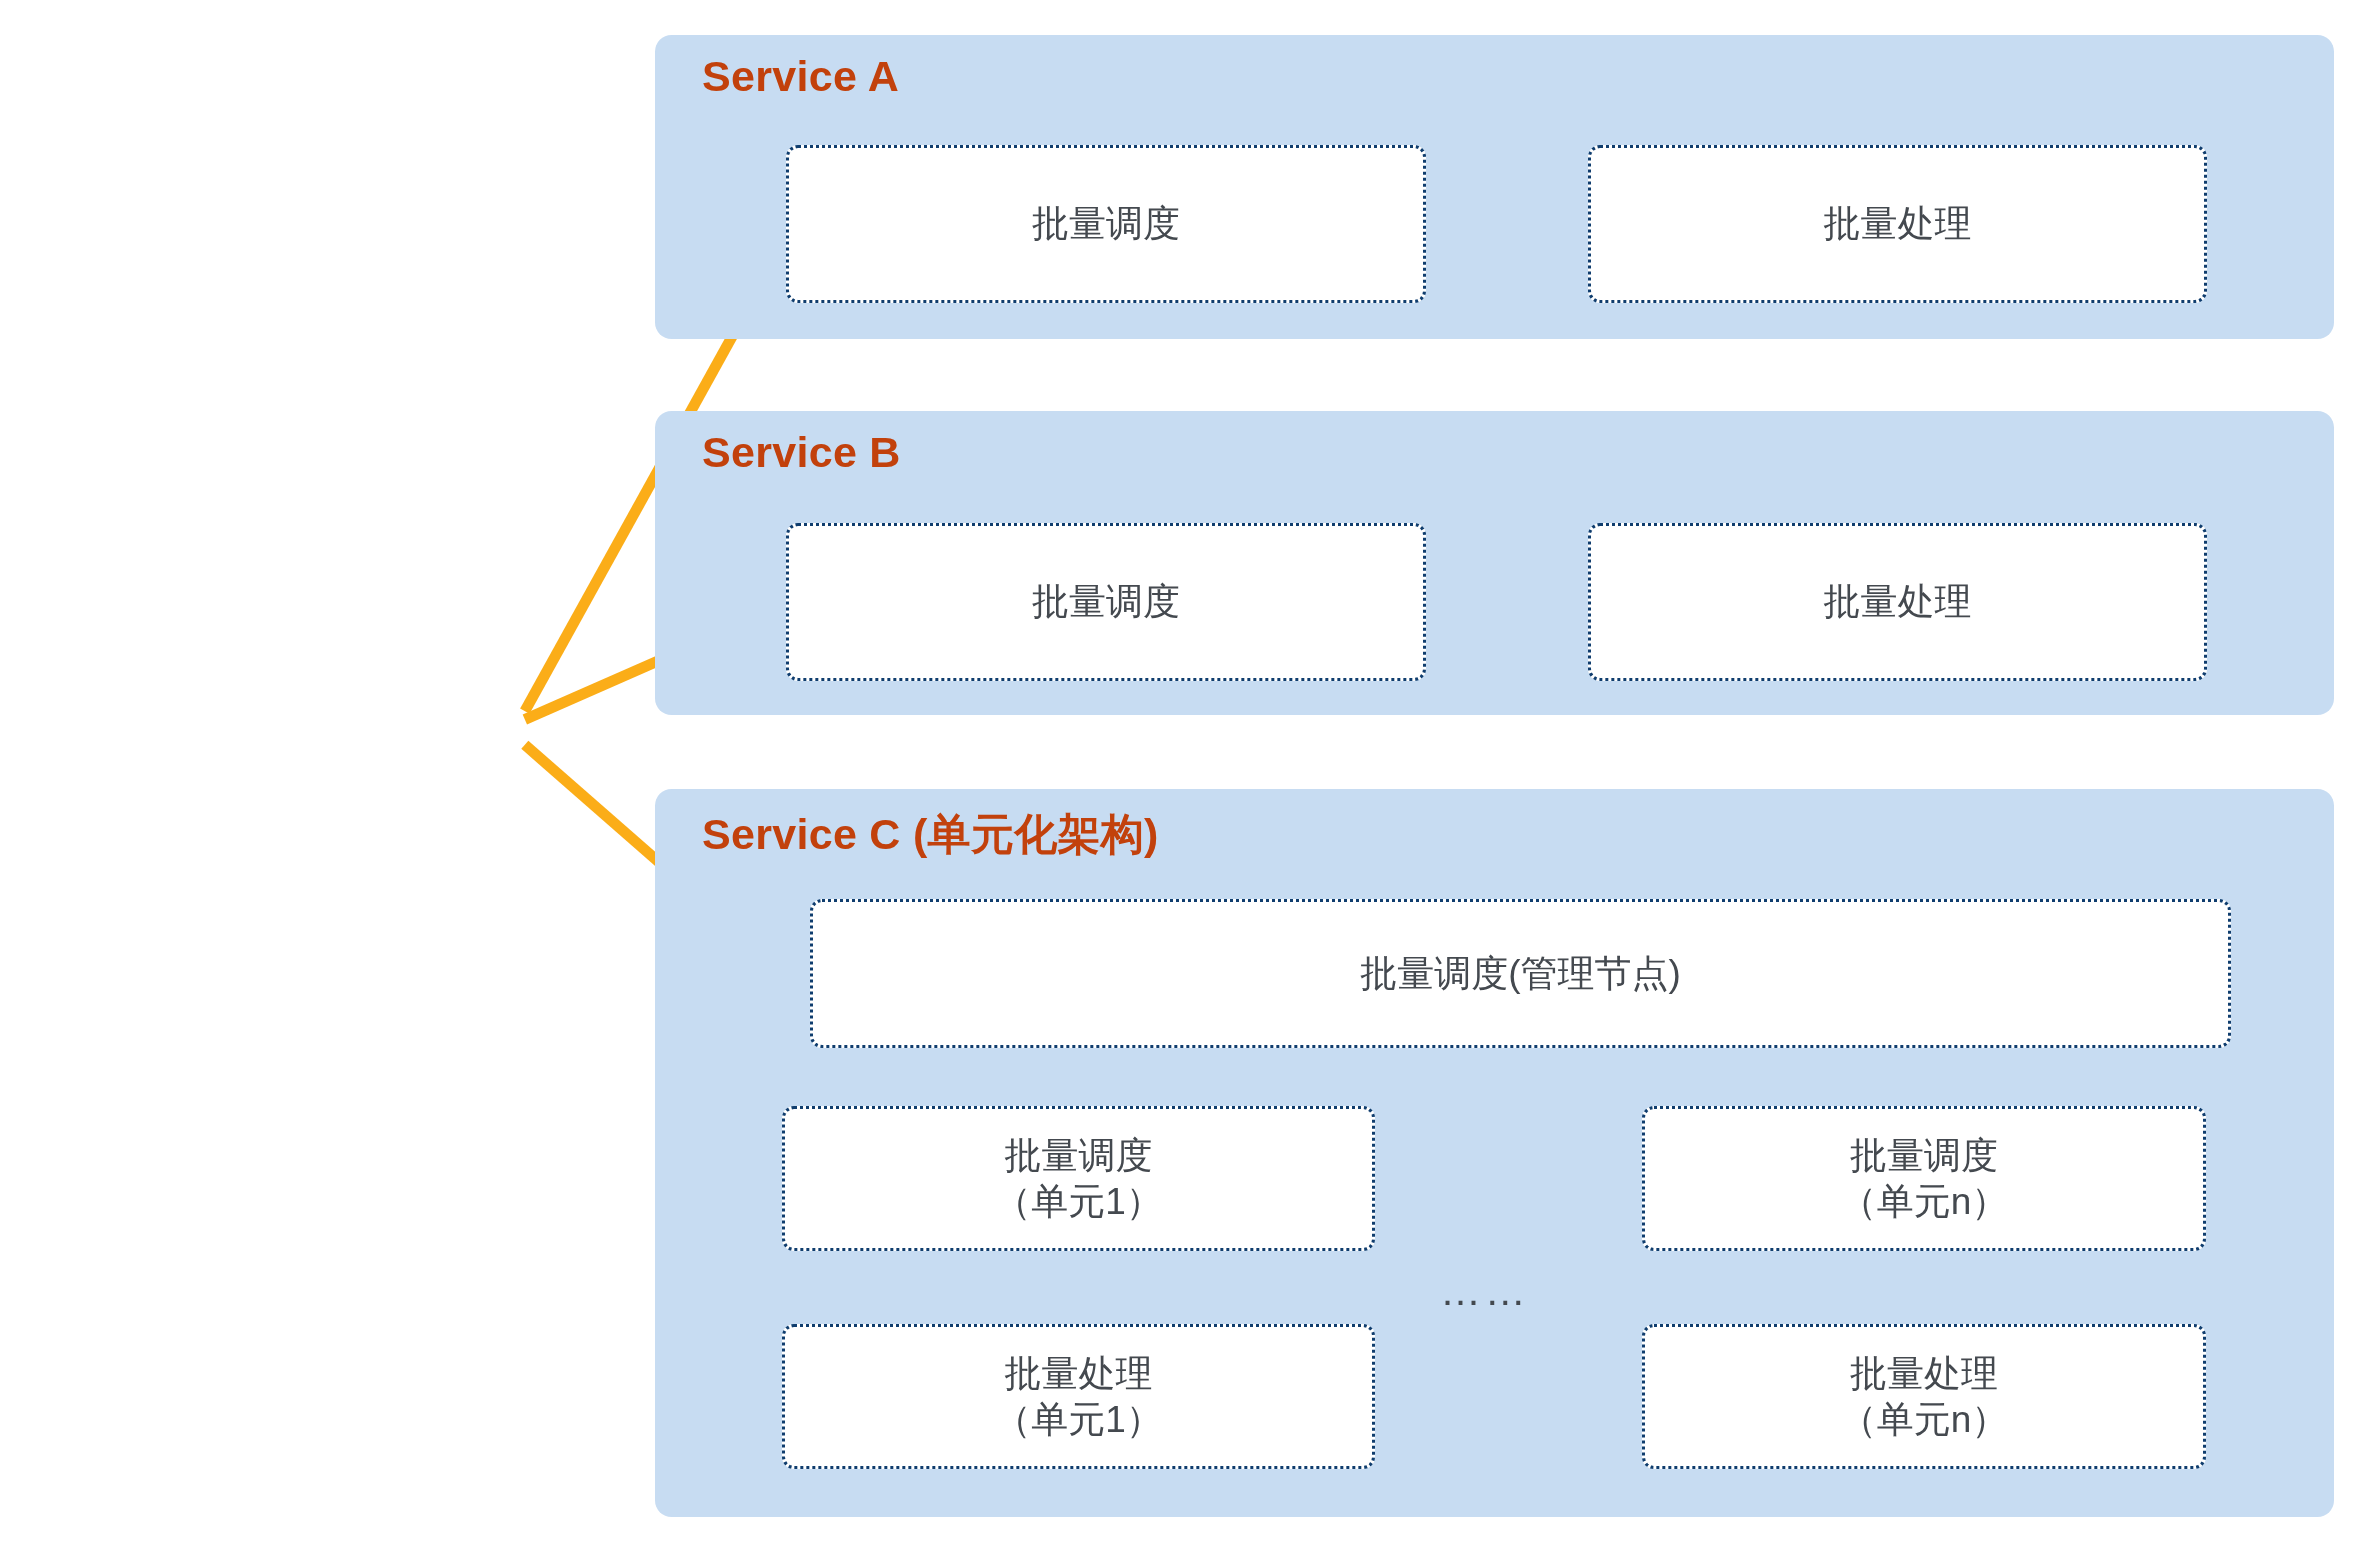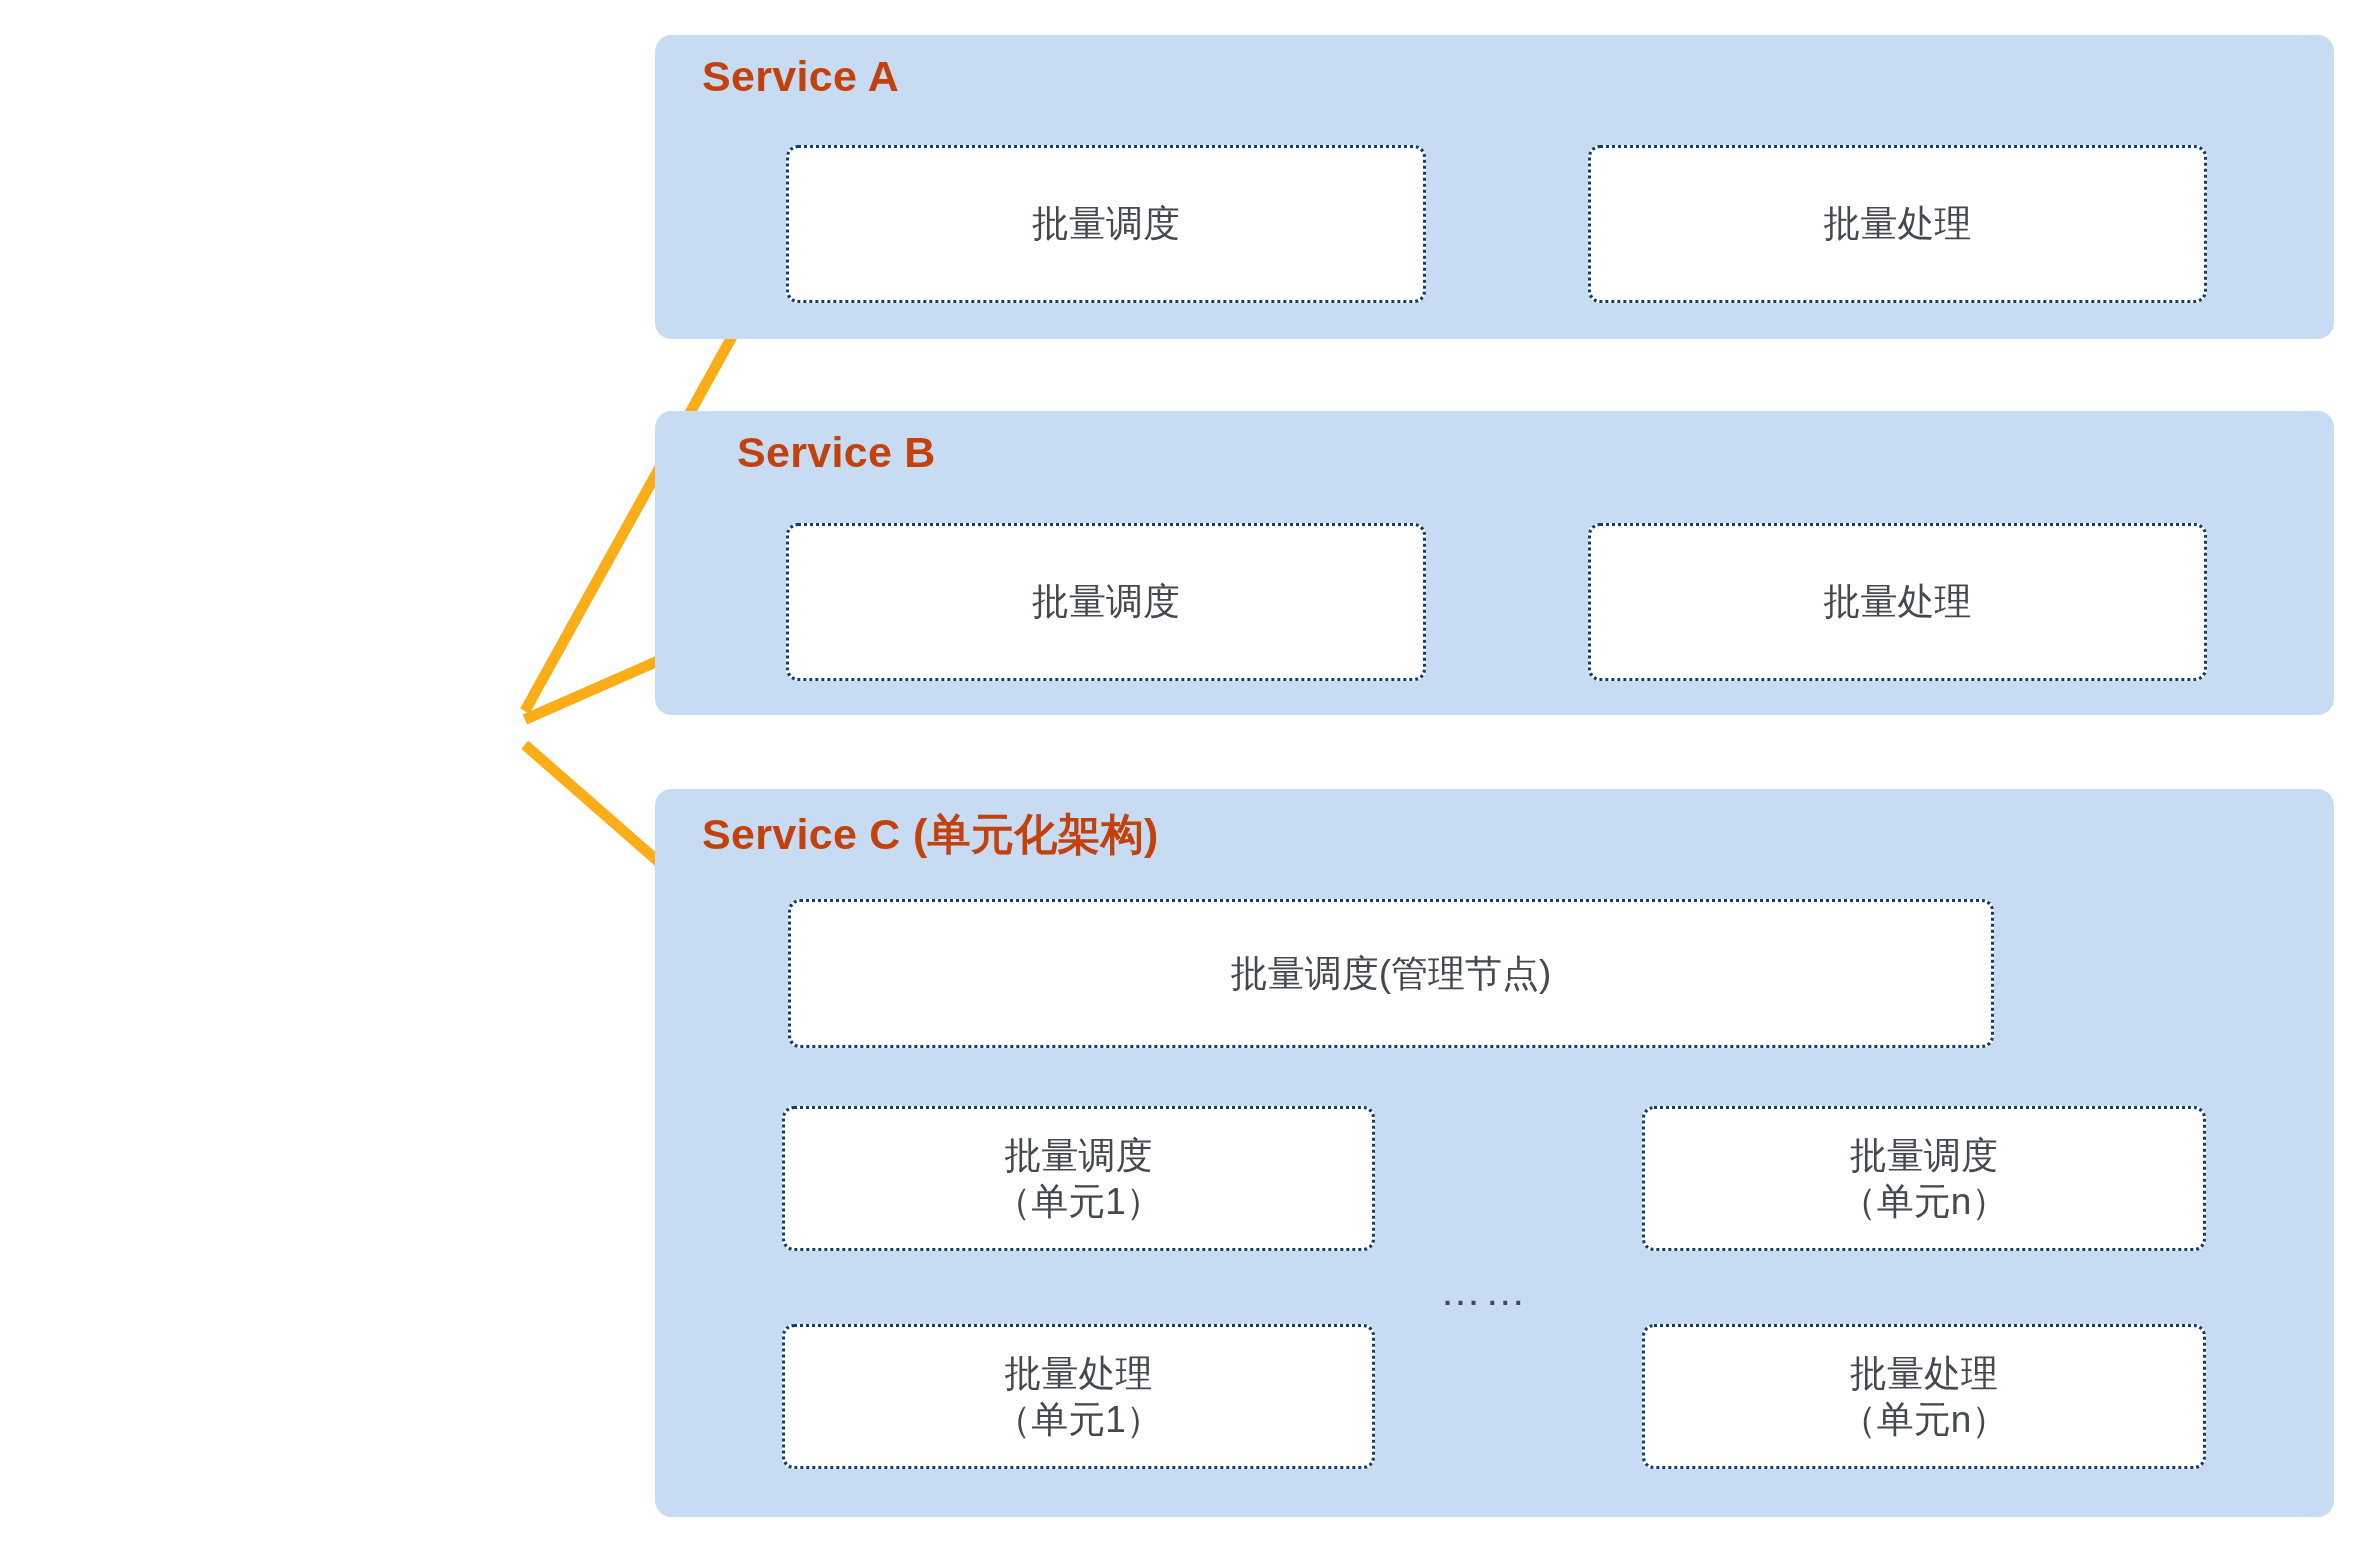--- a/index.html
+++ b/index.html
@@ -115,32 +115,32 @@
   <div class="panel" style="left:655px; top:35px; width:1679px; height:304px;"></div>
   <div class="panel-title" style="left:702px; top:52px;">Service A</div>
   <div class="node" style="left:786px; top:145px; width:640px; height:158px;">
     <span>批量调度</span>
   </div>
   <div class="node" style="left:1588px; top:145px; width:619px; height:158px;">
     <span>批量处理</span>
   </div>
 
   <div class="panel" style="left:655px; top:411px; width:1679px; height:304px;"></div>
-  <div class="panel-title" style="left:737px; top:428px;">Service B</div>
+  <div class="panel-title" style="left:702px; top:428px;">Service B</div>
   <div class="node" style="left:786px; top:523px; width:640px; height:158px;">
     <span>批量调度</span>
   </div>
   <div class="node" style="left:1588px; top:523px; width:619px; height:158px;">
     <span>批量处理</span>
   </div>
 
   <div class="panel" style="left:655px; top:789px; width:1679px; height:728px;"></div>
   <div class="panel-title" style="left:702px; top:806px;">Service C (单元化架构)</div>
 
-  <div class="node" style="left:788px; top:899px; width:1206px; height:149px;">
+  <div class="node" style="left:810px; top:899px; width:1421px; height:149px;">
     <span>批量调度(管理节点)</span>
   </div>
 
   <div class="node" style="left:782px; top:1106px; width:593px; height:145px; flex-direction:column;">
     <span>批量调度</span>
     <span class="l2">（单元1）</span>
   </div>
 
   <div class="node" style="left:1642px; top:1106px; width:564px; height:145px; flex-direction:column;">
     <span>批量调度</span>

